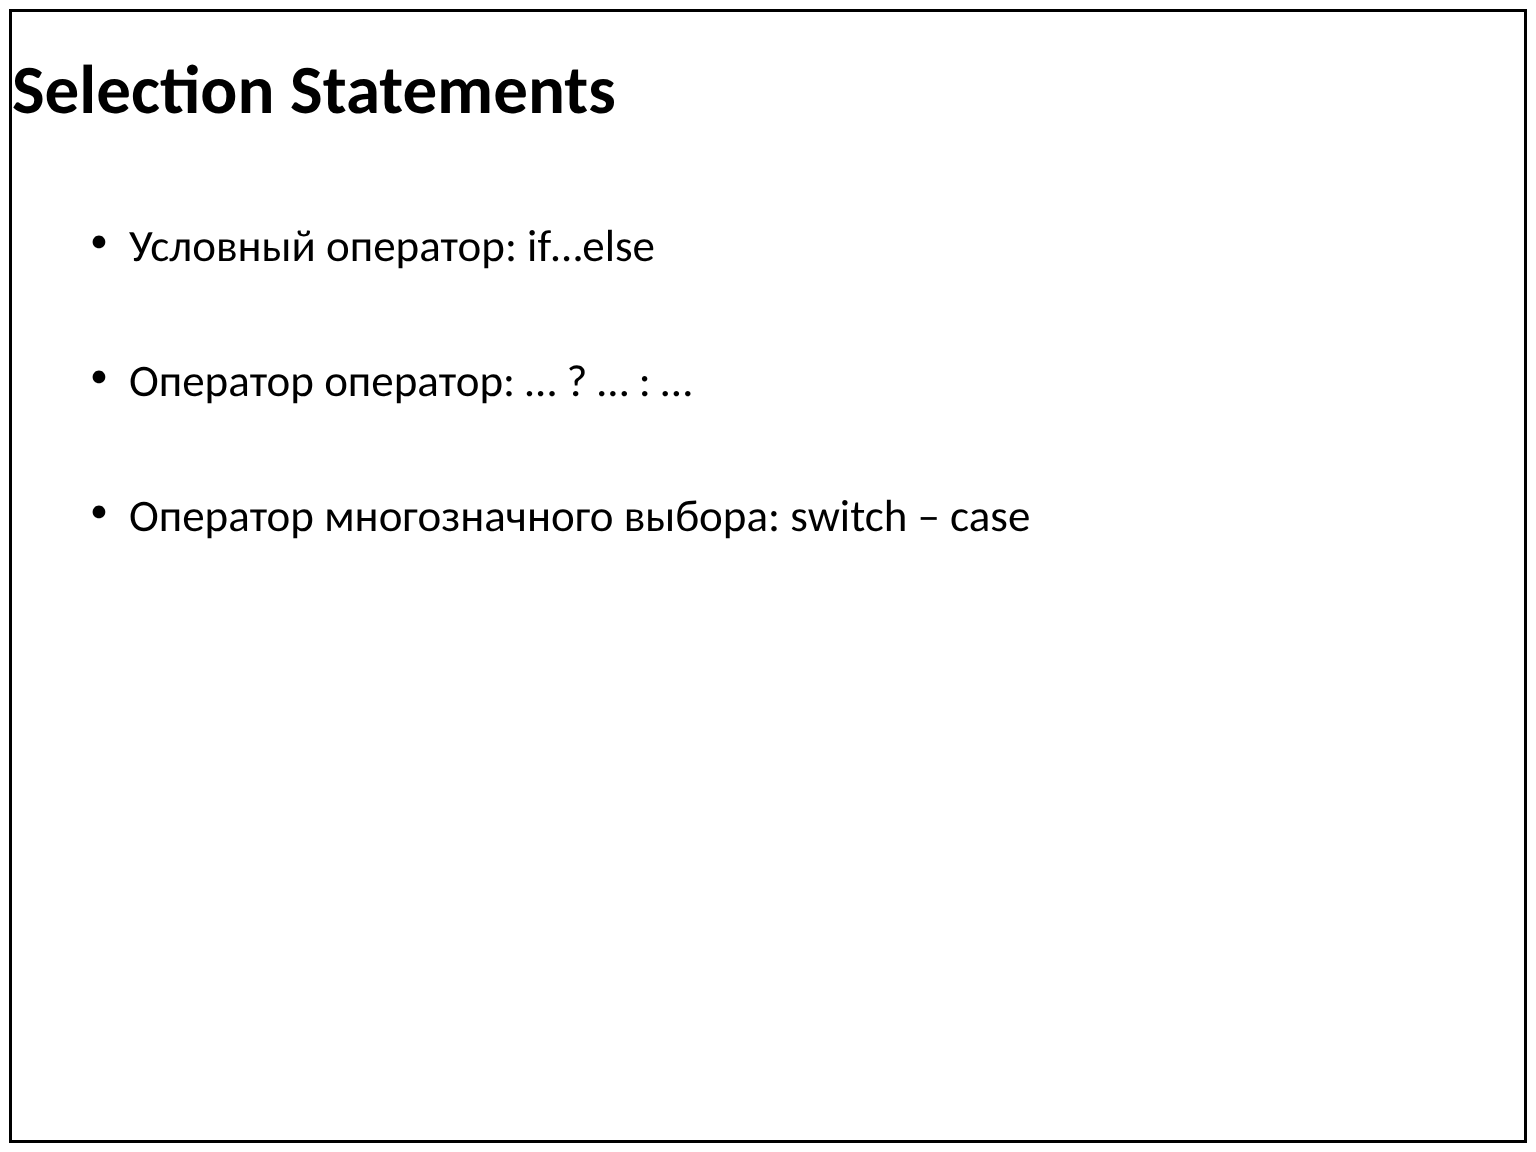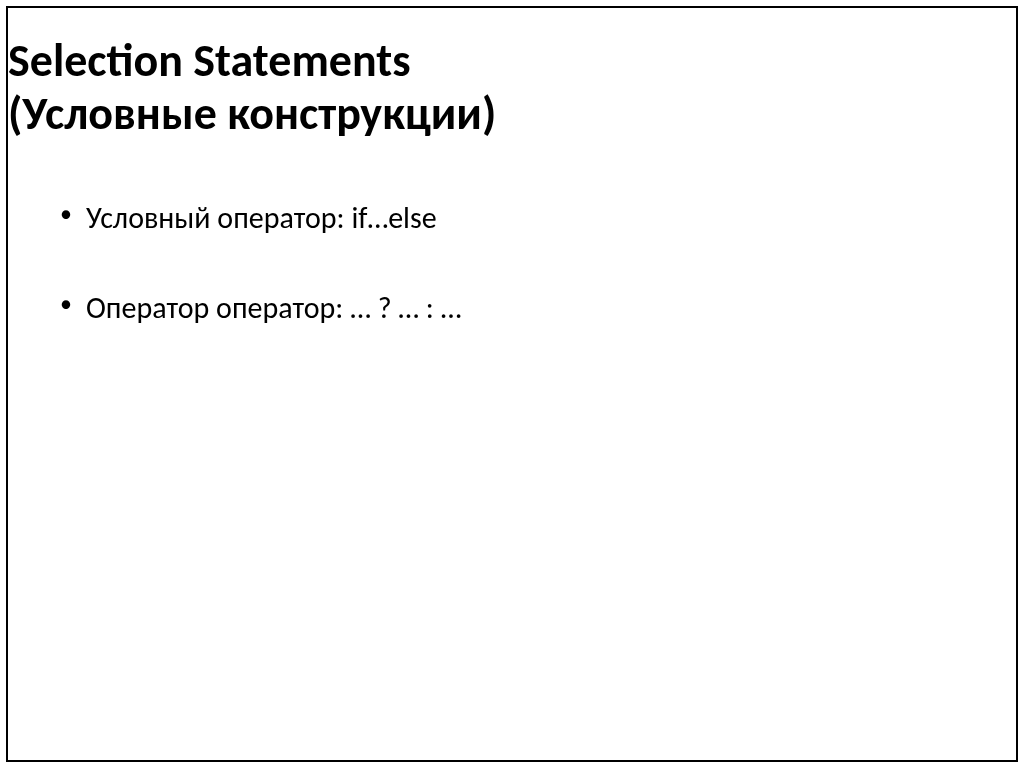--- a/index.html
+++ b/index.html
@@ -64,21 +64,21 @@
       font-size: 24px;
       color: #000000;
     }
   </style>
 </head>
 <body>
 
 <div class="slide-frame">
   <div class="title-block">
     <div class="title-line1">Selection Statements</div>
-    <div class="title-line2">(Условные конструкции)</div>
   </div>
   <div class="content">
     <ul class="bullet-list">
       <li class="bullet-item">Условный оператор: if…else</li>
       <li class="bullet-item">Оператор оператор: … ? … : …</li>
+      <li class="bullet-item">Оператор многозначного выбора: switch – case</li>
     </ul>
   </div>
 </div>
 
 </body></html>

